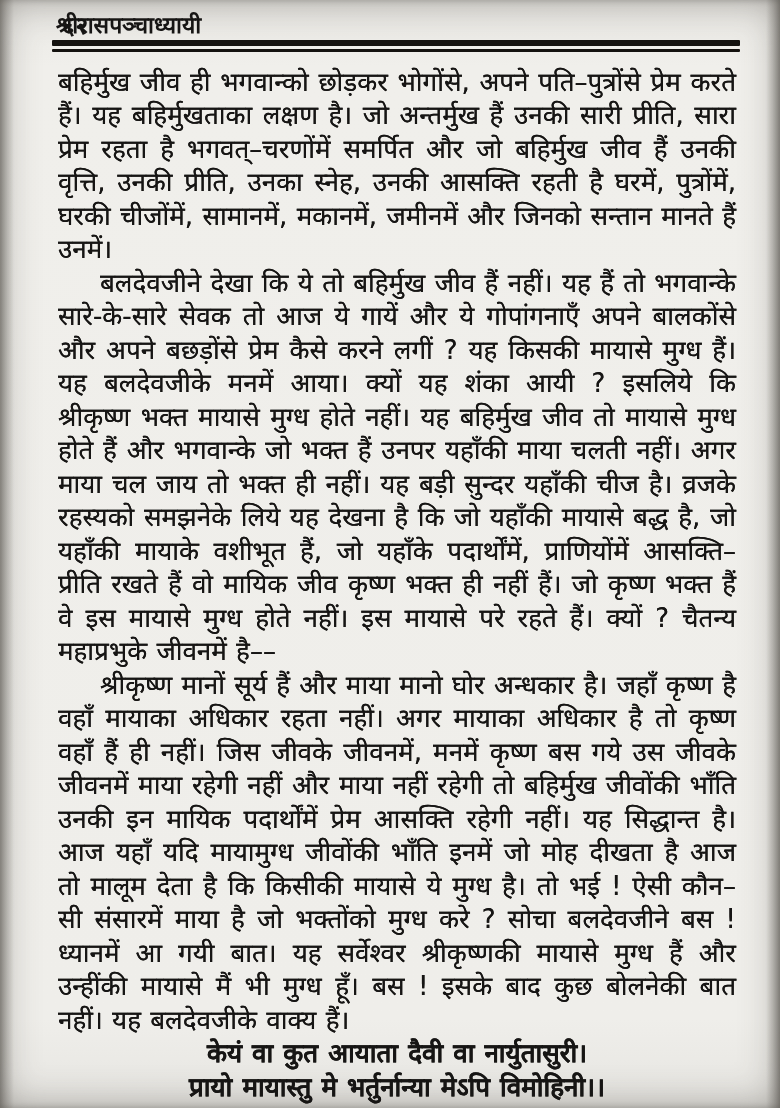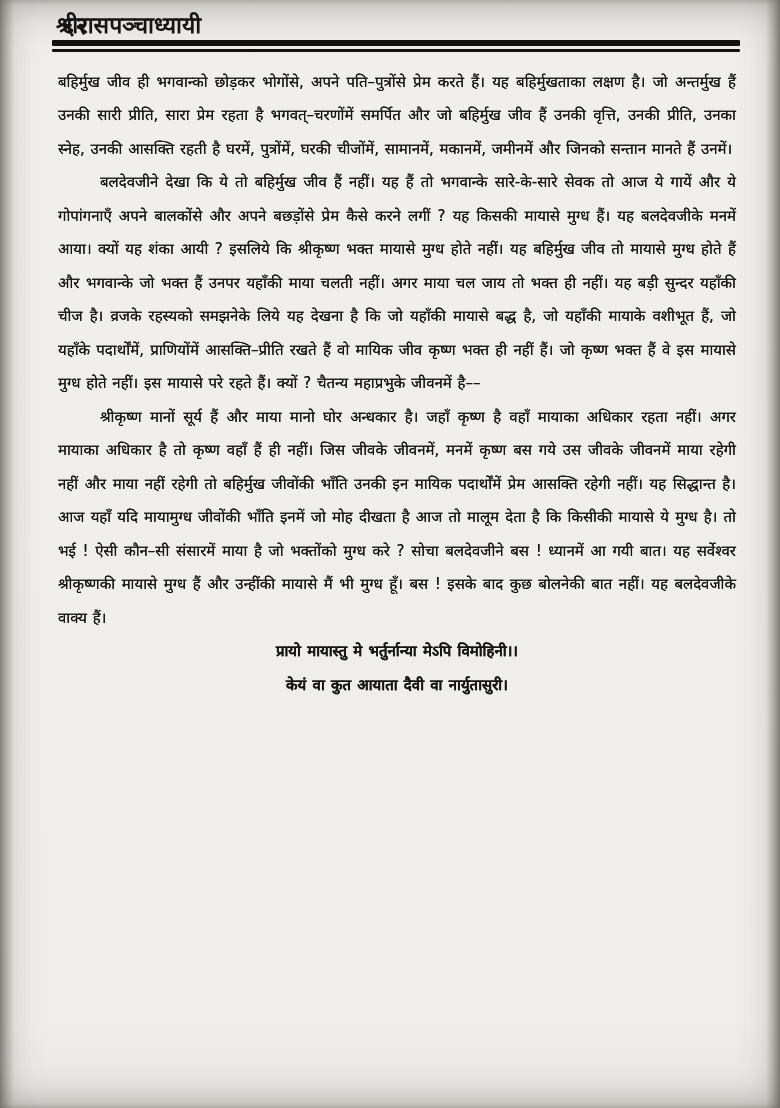--- a/index.html
+++ b/index.html
@@ -50,21 +50,21 @@
     font-size: 23px;
     font-weight: bold;
   }
 
   .header-rule { margin: 2px 40px 0 52px; }
   .header-rule .thick { height: 6px; background: #14120f; border-radius: 1px; }
   .header-rule .thin  { height: 2.5px; background: #14120f; margin-top: 3px; border-radius: 1px; }
 
   main.body-text {
     margin: 14px 44px 8px 58px;
-    font-size: 15px;
+    font-size: 26px;
     line-height: 33.5px;
     text-align: justify;
     text-shadow: 0 0 .5px rgba(20,18,16,.9);
     word-spacing: 1px;
   }
   p.para {
     margin: 0;
   }
   p.para.indent { text-indent: 42px; }
 
@@ -95,19 +95,19 @@
     <p class="para">बहिर्मुख जीव ही भगवान्को छोड़कर भोगोंसे, अपने पति–पुत्रोंसे प्रेम करते हैं। यह बहिर्मुखताका लक्षण है। जो अन्तर्मुख हैं उनकी सारी प्रीति, सारा प्रेम रहता है भगवत्–चरणोंमें समर्पित और जो बहिर्मुख जीव हैं उनकी वृत्ति, उनकी प्रीति, उनका स्नेह, उनकी आसक्ति रहती है घरमें, पुत्रोंमें, घरकी चीजोंमें, सामानमें, मकानमें, जमीनमें और  जिनको सन्तान मानते हैं उनमें।</p>
 
     <p class="para indent">बलदेवजीने देखा कि ये तो बहिर्मुख जीव हैं नहीं। यह हैं तो भगवान्के सारे-के-सारे सेवक तो आज ये गायें और ये गोपांगनाएँ अपने बालकोंसे और अपने बछड़ोंसे प्रेम कैसे करने लगीं ? यह किसकी मायासे मुग्ध हैं। यह बलदेवजीके मनमें आया। क्यों यह शंका आयी ? इसलिये कि श्रीकृष्ण भक्त मायासे मुग्ध होते नहीं। यह बहिर्मुख जीव तो मायासे मुग्ध होते हैं और भगवान्के जो भक्त हैं उनपर यहाँकी माया चलती नहीं। अगर माया चल जाय तो भक्त ही नहीं। यह बड़ी सुन्दर यहाँकी चीज है। व्रजके रहस्यको समझनेके लिये यह देखना है कि जो यहाँकी मायासे बद्ध है, जो यहाँकी मायाके वशीभूत हैं, जो यहाँके पदार्थोंमें, प्राणियोंमें आसक्ति–प्रीति रखते हैं वो मायिक जीव कृष्ण भक्त ही नहीं हैं। जो कृष्ण भक्त हैं वे इस मायासे मुग्ध होते नहीं। इस मायासे परे रहते हैं। क्यों ? चैतन्य महाप्रभुके जीवनमें है––</p>
 
     <div class="verse">
     </div>
 
     <p class="para indent">श्रीकृष्ण मानों सूर्य हैं और माया मानो घोर अन्धकार है। जहाँ कृष्ण है वहाँ मायाका अधिकार रहता नहीं। अगर मायाका अधिकार है तो कृष्ण वहाँ हैं ही नहीं। जिस जीवके जीवनमें, मनमें कृष्ण बस गये उस जीवके जीवनमें माया रहेगी नहीं और माया नहीं रहेगी तो बहिर्मुख जीवोंकी भाँति उनकी इन मायिक पदार्थोंमें प्रेम आसक्ति रहेगी नहीं। यह सिद्धान्त है। आज यहाँ यदि मायामुग्ध जीवोंकी भाँति इनमें जो मोह दीखता है आज तो मालूम देता है कि किसीकी मायासे ये मुग्ध है। तो भई ! ऐसी कौन–सी संसारमें माया है जो भक्तोंको मुग्ध करे ? सोचा बलदेवजीने बस ! ध्यानमें आ गयी बात। यह सर्वेश्वर श्रीकृष्णकी मायासे मुग्ध हैं और उन्हींकी मायासे मैं भी मुग्ध हूँ। बस ! इसके बाद कुछ बोलनेकी बात नहीं। यह बलदेवजीके वाक्य हैं।</p>
 
     <div class="verse">
+      <p>केयं वा कुत आयाता दैवी वा नार्युतासुरी।</p>
       <p>प्रायो मायास्तु मे भर्तुर्नान्या मेऽपि विमोहिनी।।</p>
-      <p>केयं वा कुत आयाता दैवी वा नार्युतासुरी।</p>
     </div>
 
   </main>
 
 </div>
 
 </body></html>

